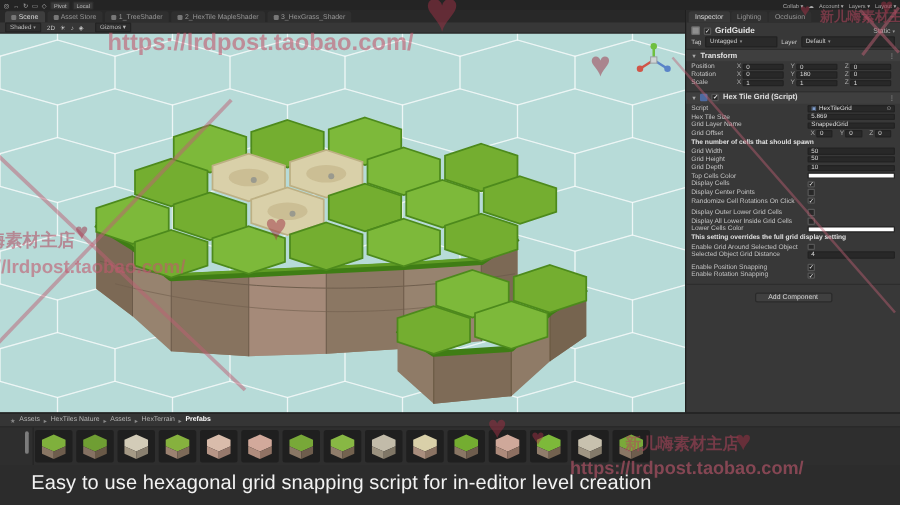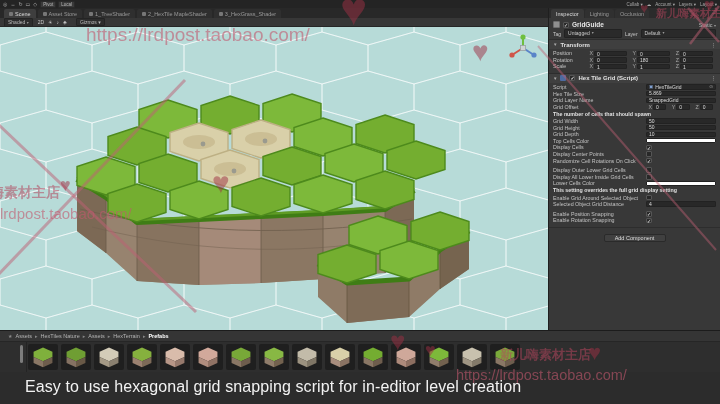--- a/index.html
+++ b/index.html
@@ -92,21 +92,21 @@
   #thumbs { position:absolute; left:28px; top:2px; display:flex; gap:3px; }
   .thumb { width:30px; height:26px; background:#1f1f1f; border-radius:2px; display:flex;
     align-items:center; justify-content:center; }
 
   
   #caption-bar { position:absolute; left:0; top:372px; width:720px; height:32px; background:#2c2c2c; }
   #caption-text { position:absolute; left:25px; top:6px; font-size:16px; color:#f2f2f2; letter-spacing:0.1px; }
 
   
   .wm { position:absolute; pointer-events:none; z-index:60; white-space:nowrap; }
-  .wm-url { font-weight:normal; color:rgba(193,88,110,0.6); }
+  .wm-url { font-weight:bold; color:rgba(193,88,110,0.6); }
   .wm-store { font-weight:bold; color:rgba(178,70,92,0.55); }
   .wm-heart { color:rgba(158,48,68,0.5); line-height:1; }
   #wm-lines { position:absolute; left:0; top:0; z-index:55; pointer-events:none; }
 </style>
 </head>
 <body>
 
 <div id="stage">
 
   <div id="topbar">

